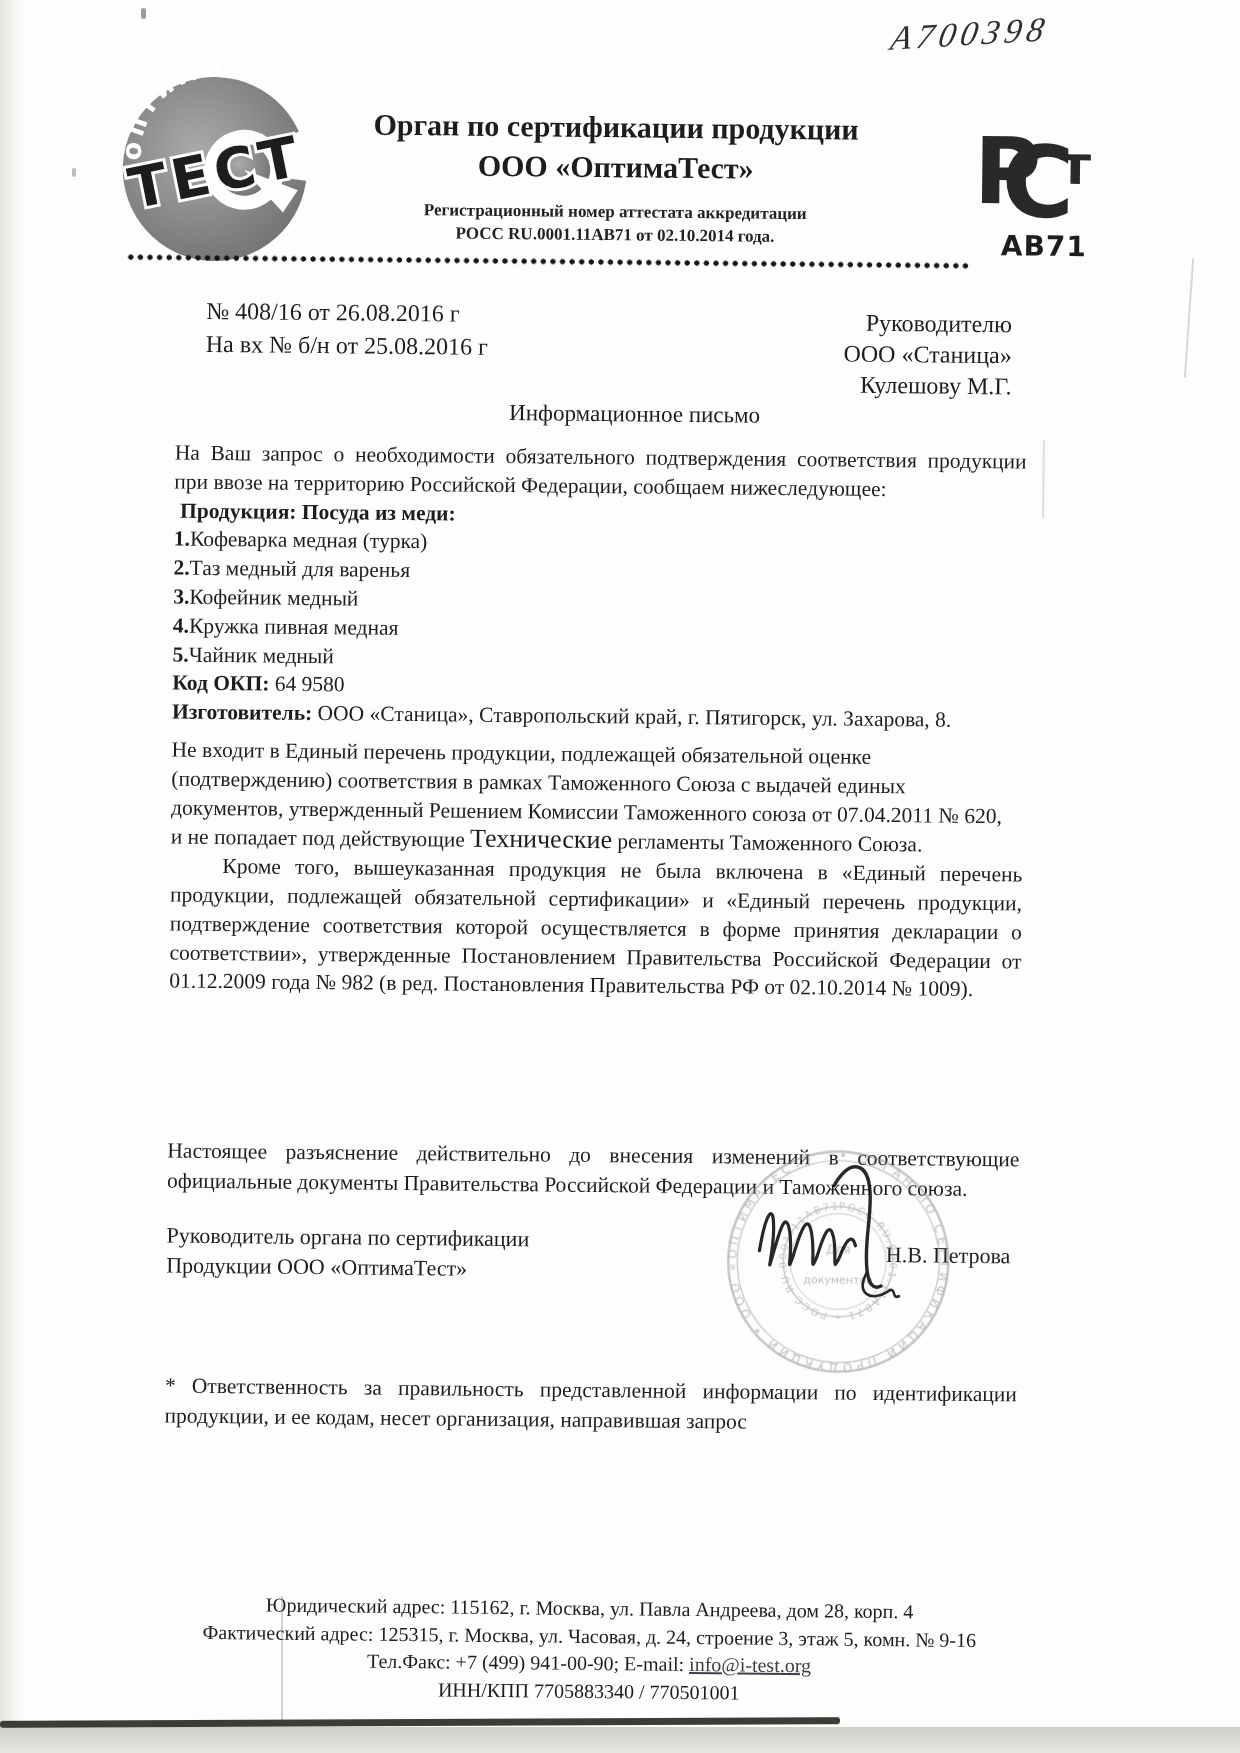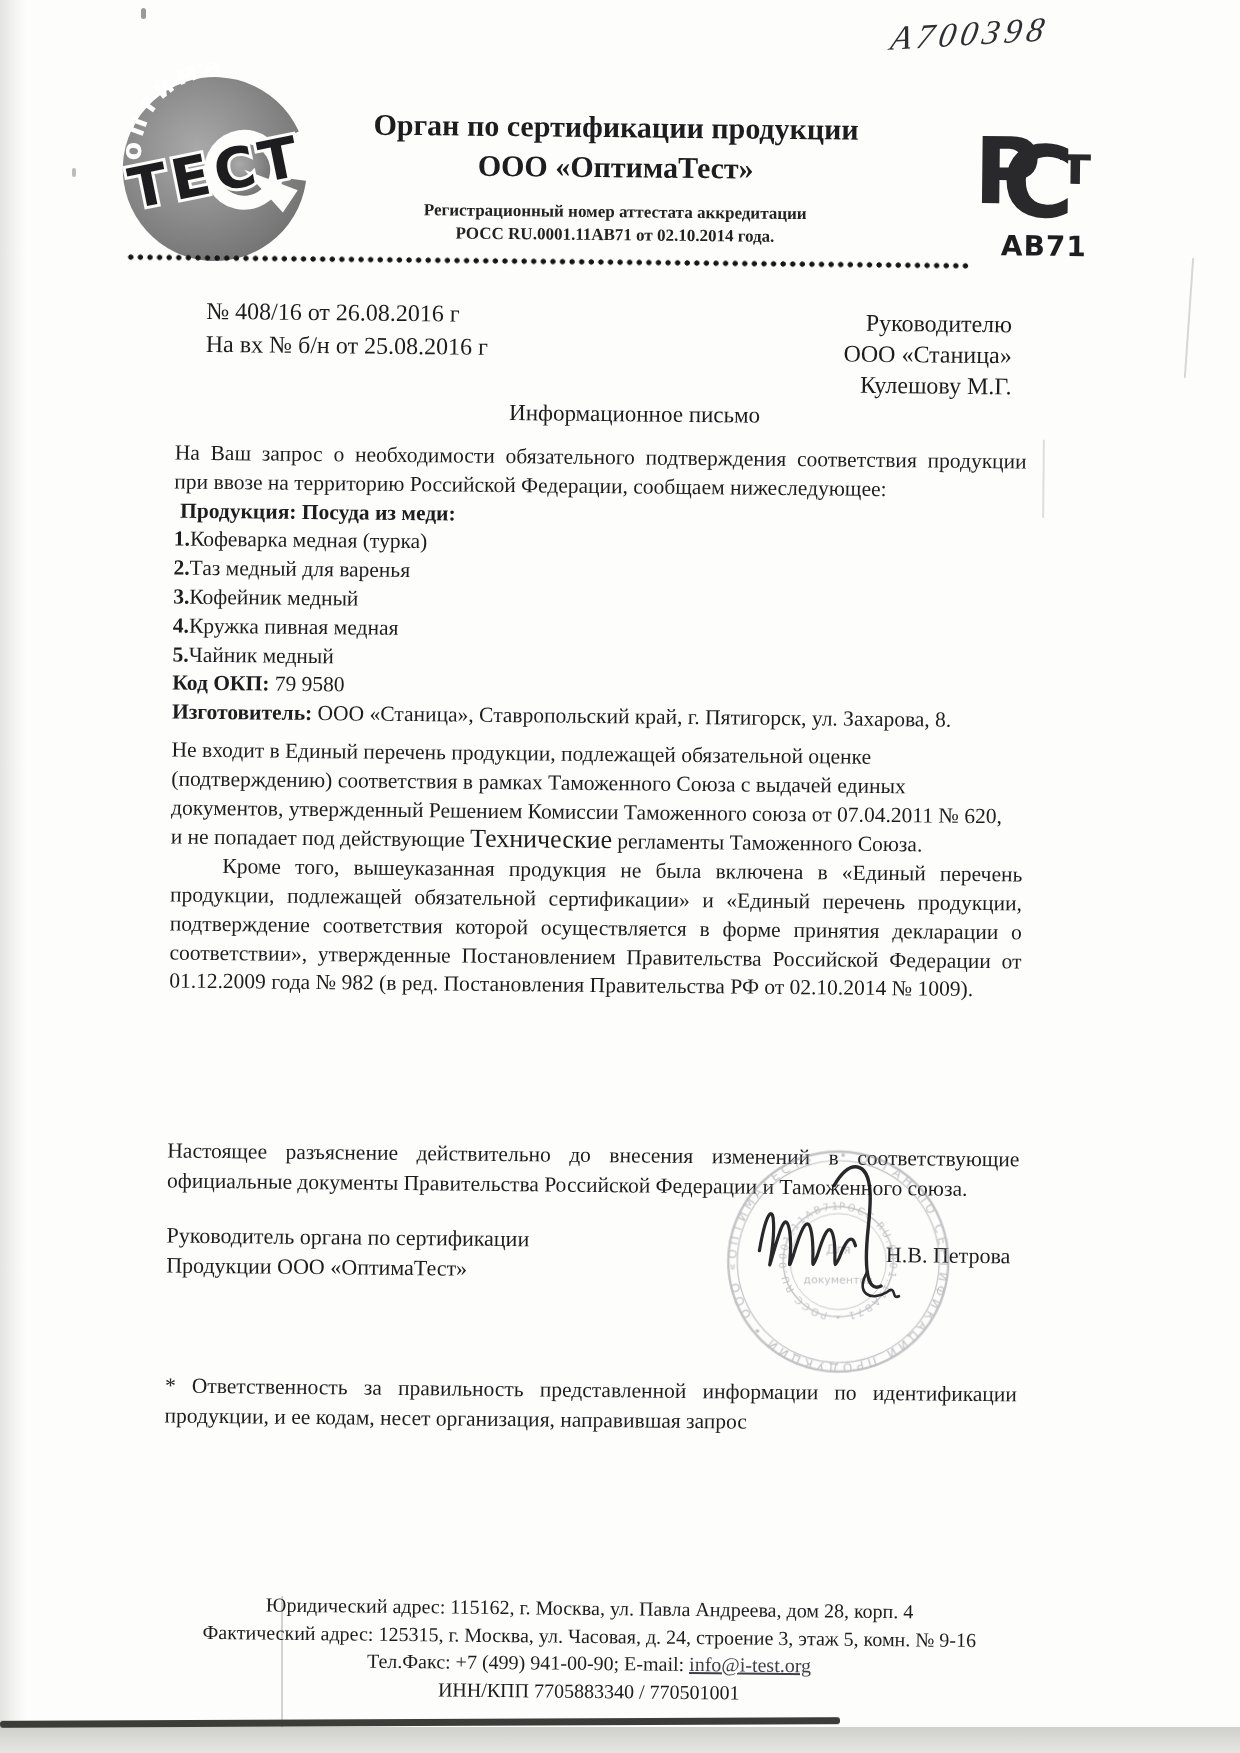--- a/index.html
+++ b/index.html
@@ -134,21 +134,21 @@
       <div class="jl">На Ваш запрос о необходимости обязательного подтверждения соответствия продукции</div>
       <div class="ln">при ввозе на территорию Российской Федерации, сообщаем нижеследующее:</div>
       <div class="ln b pad1">Продукция: Посуда из меди:</div>
 
       <div class="ln"><span class="b">1.</span><span>Кофеварка медная (турка)</span></div>
       <div class="ln"><span class="b">2.</span><span>Таз медный для варенья</span></div>
       <div class="ln"><span class="b">3.</span><span>Кофейник медный</span></div>
       <div class="ln"><span class="b">4.</span><span>Кружка пивная медная</span></div>
       <div class="ln"><span class="b">5.</span><span>Чайник медный</span></div>
 
-      <div class="ln"><span class="b">Код ОКП:</span><span> 79 9580</span></div>
+      <div class="ln"><span class="b">Код ОКП:</span><span> 64 9580</span></div>
       <div class="ln"><span class="b">Изготовитель:</span><span> ООО «Станица», Ставропольский край, г. Пятигорск, ул. Захарова, 8.</span></div>
 
       <div class="spacer9"></div>
 
       <div class="ln">Не входит в Единый перечень продукции, подлежащей обязательной оценке</div>
       <div class="ln">(подтверждению) соответствия в рамках Таможенного Союза с выдачей единых</div>
       <div class="ln">документов, утвержденный Решением Комиссии Таможенного союза от 07.04.2011 № 620,</div>
       <div class="ln"><span>и не попадает под действующие </span><span class="big-word">Технические</span><span> регламенты Таможенного Союза.</span></div>
 
       <div class="jl indent1">Кроме того, вышеуказанная продукция не была включена в «Единый перечень</div>

